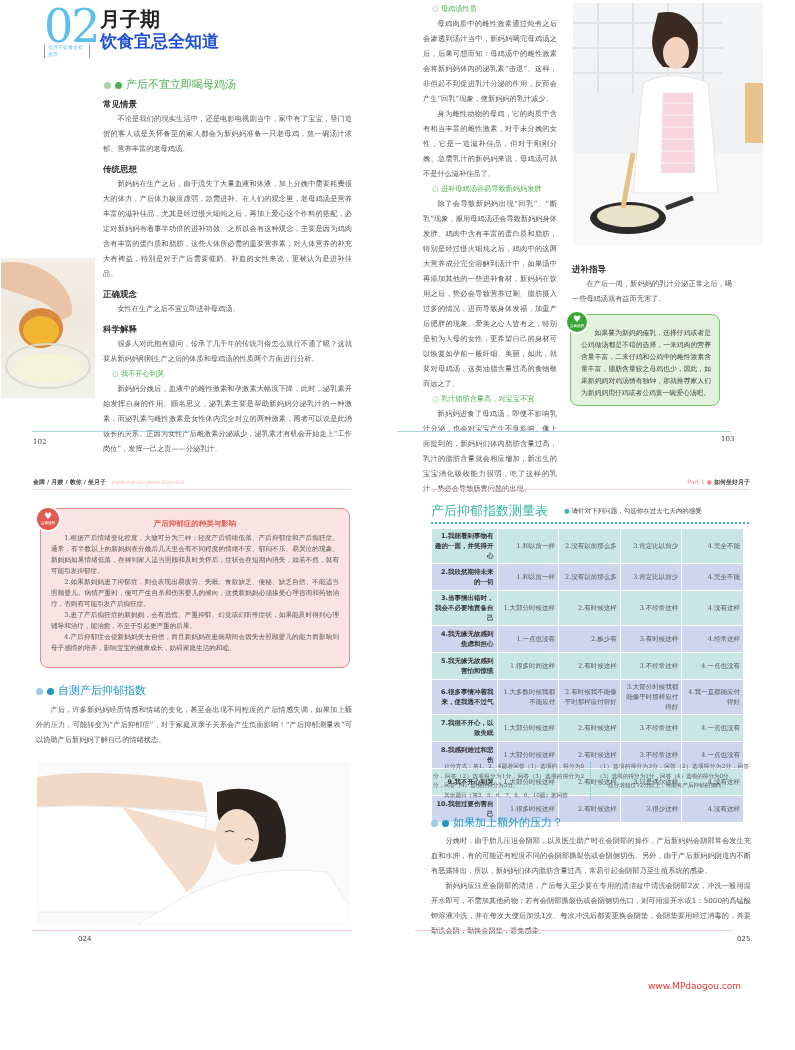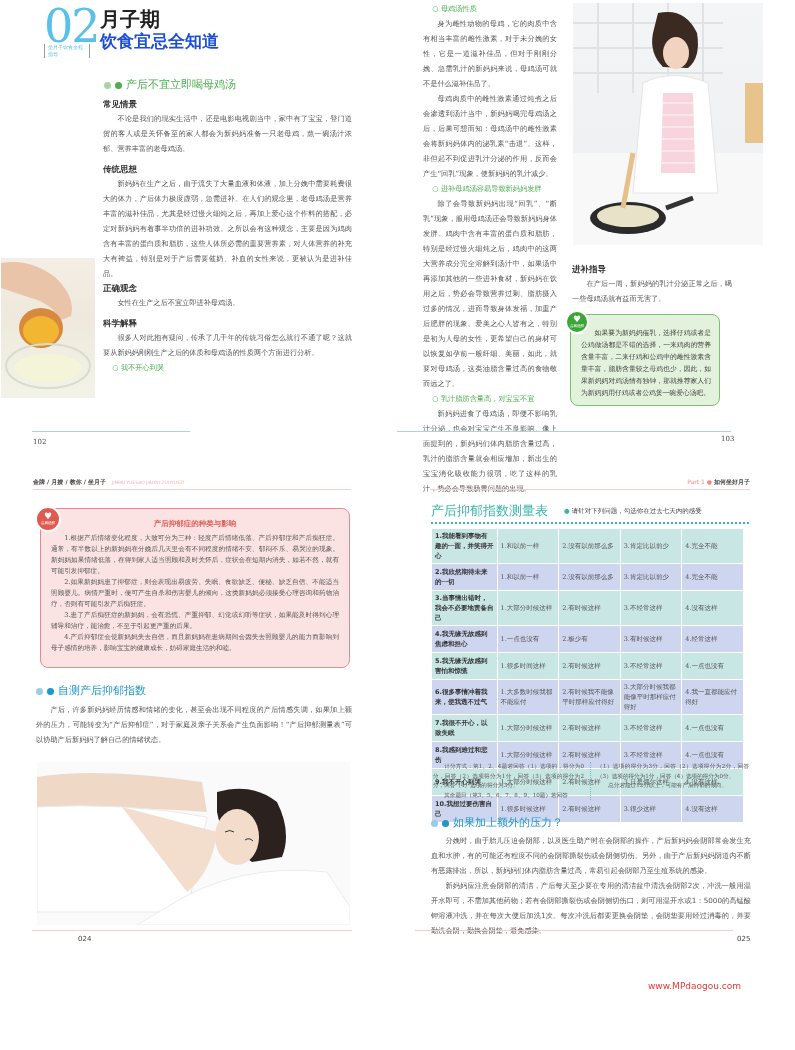--- a/index.html
+++ b/index.html
@@ -9,21 +9,21 @@
 .h{font-size:8.5px;font-weight:bold;color:#333;line-height:14px;}
 .sub{font-size:7.2px;color:#4caf50;line-height:15px;padding-left:1.3em;}
 .sec-title{font-size:11px;line-height:16px;display:flex;align-items:center;gap:4px;}
 .dot{width:7px;height:7px;border-radius:50%;display:inline-block;}
 .rule{height:1px;}
 .pgnum{font-size:7px;color:#444;font-family:"DejaVu Serif",serif;}
 
 .photo{overflow:hidden;}
 
 table.q{border-collapse:collapse;width:100%;font-size:6.5px;}
-table.q td{border:1px solid #fff;padding:2px 3px;height:27px;vertical-align:middle;line-height:10px;}
+table.q td{border:1px solid #fff;padding:2px 3px;height:27px;vertical-align:middle;line-height:10px;text-align:right;}
 table.q td.qq{font-weight:bold;color:#333;width:21%;}
 table.q td.a{color:#555;font-family:"DejaVu Serif",serif;width:19.75%;}
 table.q tr.odd td{background:#c8e6e4;}
 table.q tr.even td{background:#cdd6ee;}
 .tipbox{border-radius:8px;}
 </style>
 </head>
 <body>
 
 <div class="abs" style="left:0;top:0;width:397px;height:460px;">
@@ -37,47 +37,48 @@
   <div class="abs sec-title" style="left:104px;top:77px;color:#4caf50;">
     <span class="dot" style="background:#a5d6a7;"></span>
     <span class="dot" style="background:#4caf50;"></span>
     <span>产后不宜立即喝母鸡汤</span>
   </div>
 
   <div class="abs" style="left:103px;top:97px;width:249px;">
     <div class="h">常见情景</div>
     <div class="p" style="margin-bottom:6px;">不论是我们的现实生活中，还是电影电视剧当中，家中有了宝宝，登门道贺的客人或是关怀备至的家人都会为新妈妈准备一只老母鸡，熬一碗汤汁浓郁、营养丰富的老母鸡汤。</div>
     <div class="h">传统思想</div>
-    <div class="p" style="">新妈妈在生产之后，由于流失了大量血液和体液，加上分娩中需要耗费很大的体力，产后体力极度虚弱，急需进补。在人们的观念里，老母鸡汤是营养丰富的滋补佳品，尤其是经过慢火细炖之后，再加上爱心这个作料的搭配，必定对新妈妈有着事半功倍的进补功效。之所以会有这种观念，主要是因为鸡肉含有丰富的蛋白质和脂肪，这些人体所必需的重要营养素，对人体营养的补充大有裨益，特别是对于产后需要催奶、补血的女性来说，更被认为是进补佳品。</div>
+    <div class="p" style="margin-bottom:6px;">新妈妈在生产之后，由于流失了大量血液和体液，加上分娩中需要耗费很大的体力，产后体力极度虚弱，急需进补。在人们的观念里，老母鸡汤是营养丰富的滋补佳品，尤其是经过慢火细炖之后，再加上爱心这个作料的搭配，必定对新妈妈有着事半功倍的进补功效。之所以会有这种观念，主要是因为鸡肉含有丰富的蛋白质和脂肪，这些人体所必需的重要营养素，对人体营养的补充大有裨益，特别是对于产后需要催奶、补血的女性来说，更被认为是进补佳品。</div>
     <div class="h">正确观念</div>
     <div class="p" style="margin-bottom:6px;">女性在生产之后不宜立即进补母鸡汤。</div>
     <div class="h">科学解释</div>
     <div class="p">很多人对此抱有疑问，传承了几千年的传统习俗怎么就行不通了呢？这就要从新妈妈刚刚生产之后的体质和母鸡汤的性质两个方面进行分析。</div>
     <div class="sub">○ <span>我不开心到哭</span></div>
+    <div class="p">新妈妈分娩后，血液中的雌性激素和孕激素大幅度下降，此时，泌乳素开始发挥自身的作用。顾名思义，泌乳素主要是帮助新妈妈分泌乳汁的一种激素，而泌乳素与雌性激素是女性体内完全对立的两种激素，两者可以说是此消彼长的关系。正因为女性产后雌激素分泌减少，泌乳素才有机会开始走上“工作岗位”，发挥一己之责——分泌乳汁。</div>
   </div>
 
   <div class="abs photo" style="left:1px;top:258px;width:94px;height:140px;background:linear-gradient(180deg,#f4eee6 0%,#efe8dc 40%,#f2f3e8 100%);">
     <svg width="94" height="140" viewBox="0 0 94 140">
       <path d="M0 5 Q30 0 55 20 Q75 40 70 58 L60 62 Q50 45 30 40 L0 30 Z" fill="#e9c4a8"></path>
       <ellipse cx="40" cy="70" rx="22" ry="20" fill="#d7893e"></ellipse>
       <ellipse cx="40" cy="73" rx="18" ry="15" fill="#f2b632"></ellipse>
       <ellipse cx="47" cy="108" rx="42" ry="22" fill="none" stroke="#d8dccc" stroke-width="2"></ellipse>
       <ellipse cx="47" cy="110" rx="34" ry="14" fill="#f4f4d8"></ellipse>
     </svg>
   </div>
 
   <div class="abs rule" style="left:32px;top:431px;width:158px;background:#a9d6dc;"></div>
   <div class="abs pgnum" style="left:33px;top:438px;">102</div>
 </div>
 
 <div class="abs" style="left:397px;top:0;width:398px;height:460px;">
   <div class="abs" style="left:26px;top:1px;width:134px;">
     <div class="sub">○ <span>母鸡汤性质</span></div>
+    <div class="p">母鸡肉质中的雌性激素通过炖煮之后会渗透到汤汁当中，新妈妈喝完母鸡汤之后，后果可想而知：母鸡汤中的雌性激素会将新妈妈体内的泌乳素“击退”。这样，非但起不到促进乳汁分泌的作用，反而会产生“回乳”现象，使新妈妈的乳汁减少。</div>
     <div class="p">身为雌性动物的母鸡，它的肉质中含有相当丰富的雌性激素，对于未分娩的女性，它是一道滋补佳品，但对于刚刚分娩、急需乳汁的新妈妈来说，母鸡汤可就不是什么滋补佳品了。</div>
-    <div class="p">母鸡肉质中的雌性激素通过炖煮之后会渗透到汤汁当中，新妈妈喝完母鸡汤之后，后果可想而知：母鸡汤中的雌性激素会将新妈妈体内的泌乳素“击退”。这样，非但起不到促进乳汁分泌的作用，反而会产生“回乳”现象，使新妈妈的乳汁减少。</div>
     <div class="sub">○ <span>进补母鸡汤容易导致新妈妈发胖</span></div>
     <div class="p">除了会导致新妈妈出现“回乳”、“断乳”现象，服用母鸡汤还会导致新妈妈身体发胖。鸡肉中含有丰富的蛋白质和脂肪，特别是经过慢火细炖之后，鸡肉中的这两大营养成分完全溶解到汤汁中，如果汤中再添加其他的一些进补食材，新妈妈在饮用之后，势必会导致营养过剩、脂肪摄入过多的情况，进而导致身体发福，加重产后肥胖的现象。爱美之心人皆有之，特别是初为人母的女性，更希望自己的身材可以恢复如孕前一般纤细、美丽，如此，就要对母鸡汤，这类油脂含量过高的食物敬而远之了。</div>
     <div class="sub">○ <span>乳汁脂肪含量高，对宝宝不宜</span></div>
     <div class="p">新妈妈进食了母鸡汤，即便不影响乳汁分泌，也会对宝宝产生不良影响。像上面提到的，新妈妈们体内脂肪含量过高，乳汁的脂肪含量就会相应增加，新出生的宝宝消化吸收能力很弱，吃了这样的乳汁，势必会导致肠胃问题的出现。</div>
   </div>
 
   <div class="abs photo" style="left:176px;top:3px;width:190px;height:242px;background:linear-gradient(180deg,#f3f5f6 0%,#eceeef 100%);">
     <svg width="190" height="242" viewBox="0 0 190 242">
       <g stroke="#dfe3e6" stroke-width="2" fill="none">
         <path d="M0 20 H150 M0 45 H150 M0 70 H150 M25 0 V90 M60 0 V90 M95 0 V90 M130 0 V90"></path>

